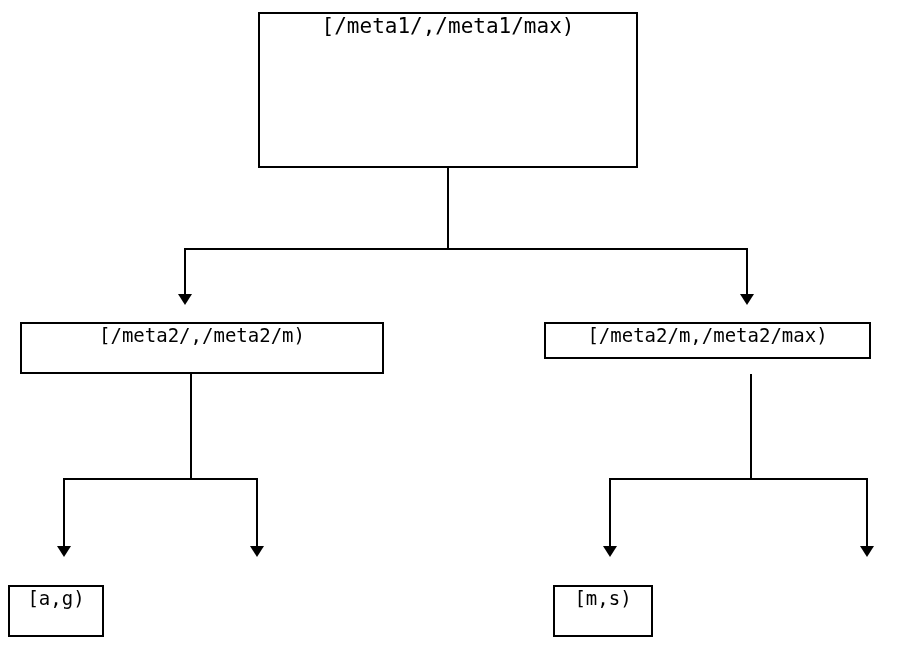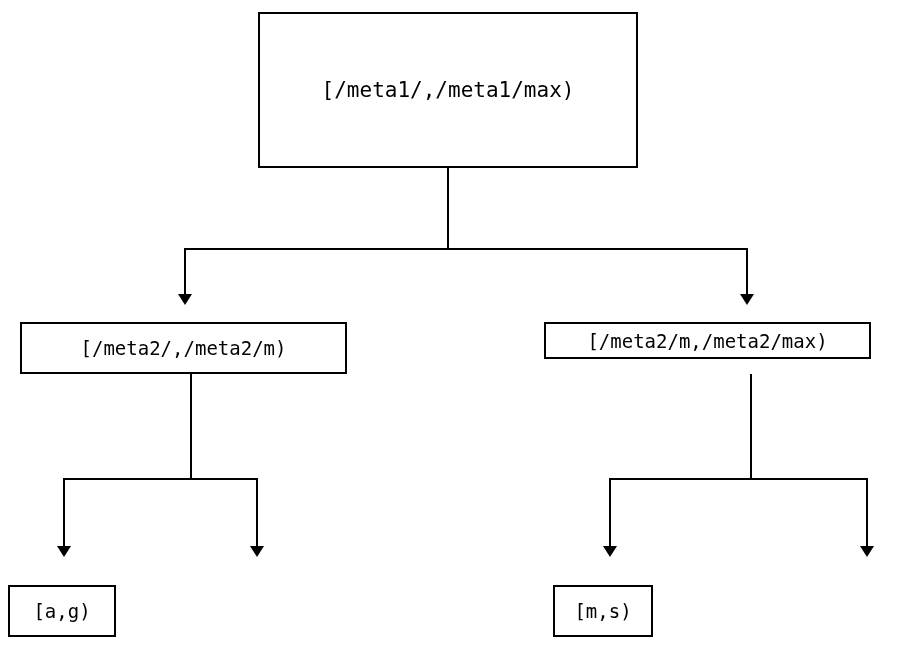--- a/index.html
+++ b/index.html
@@ -16,54 +16,53 @@
     overflow: hidden;
     font-family: "DejaVu Sans Mono", "Liberation Mono", monospace;
   }
   
   .node {
     position: absolute;
     box-sizing: border-box;
     border: 2px solid #000000;
     background: #ffffff;
     display: flex;
-    align-items: center;
     justify-content: center;
     color: #000000;
     letter-spacing: 0px;
     white-space: nowrap;
     user-select: none;
   }
   .node-root {
     left: 258px;
     top: 12px;
     width: 380px;
     height: 156px;
     font-size: 21px;
   }
   .node-mid-left {
     left: 20px;
     top: 322px;
-    width: 327px;
+    width: 364px;
     height: 52px;
     font-size: 19px;
   }
   .node-mid-right {
     left: 544px;
     top: 322px;
     width: 327px;
     height: 37px;
     font-size: 19px;
   }
   .node-leaf {
     top: 585px;
     height: 52px;
     font-size: 19px;
   }
-  .leaf-ag   { left: 8px;   width: 108px; }
+  .leaf-ag   { left: 8px;   width: 96px; }
   .leaf-gm   { left: 208px; width: 100px; }
   .leaf-ms   { left: 553px; width: 100px; }
   .leaf-smax { left: 777px; width: 128px; }
 
   
   .vline {
     position: absolute;
     width: 2px;
     background: #000000;
   }

